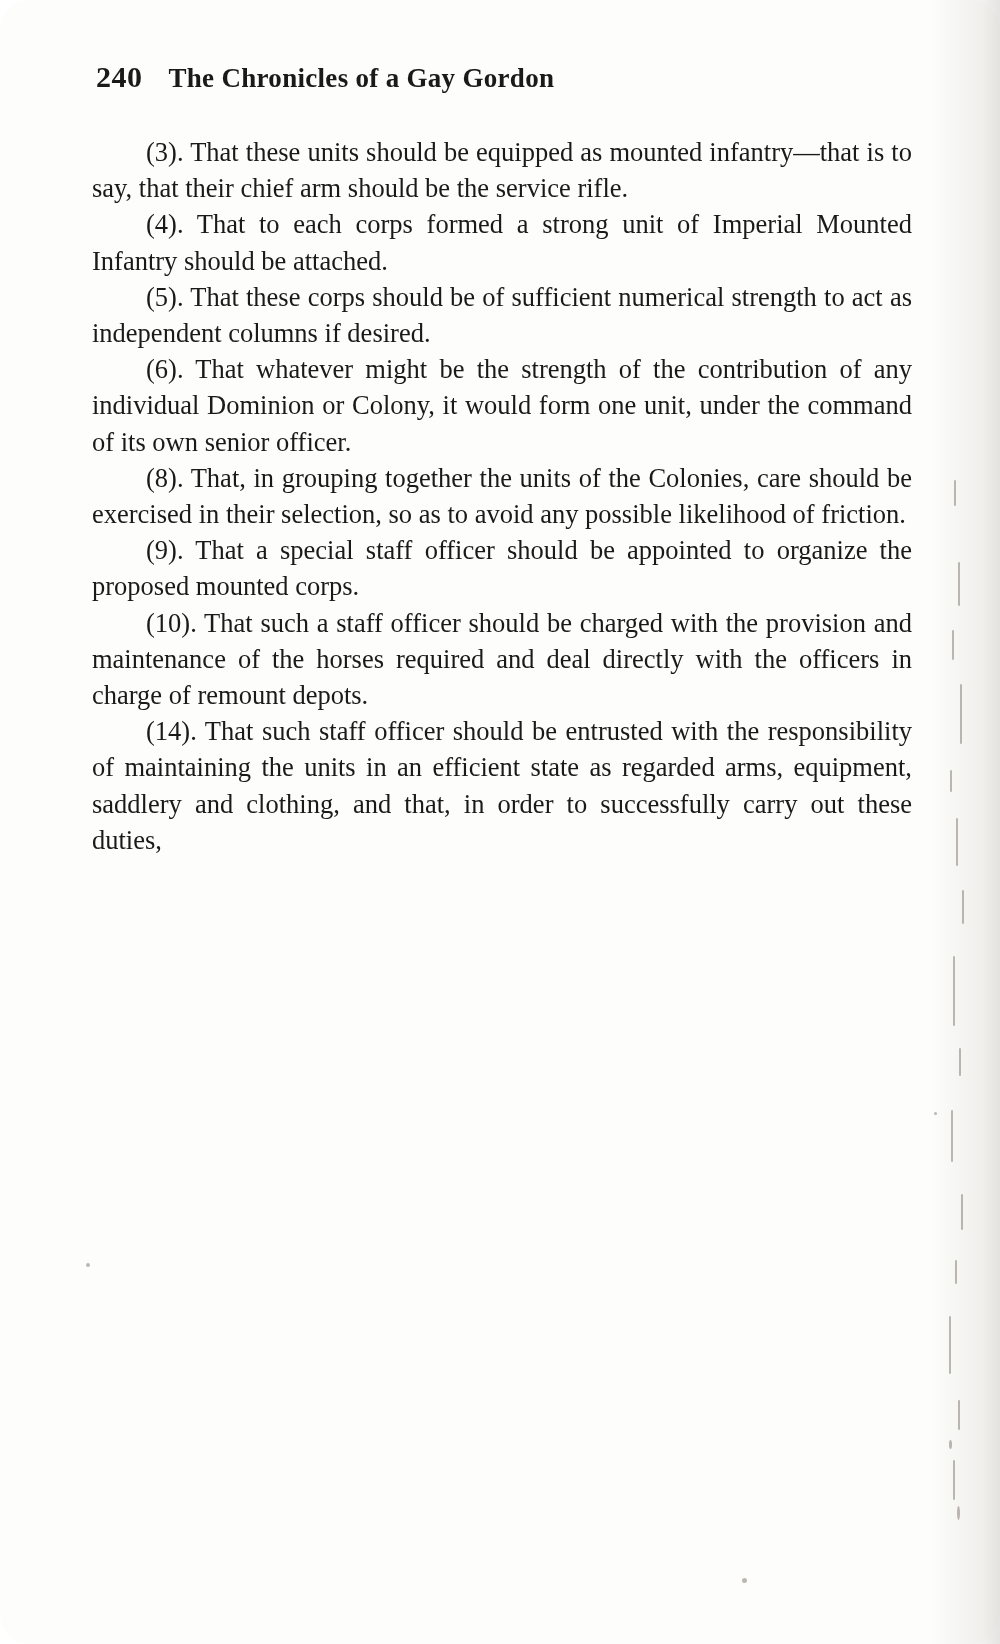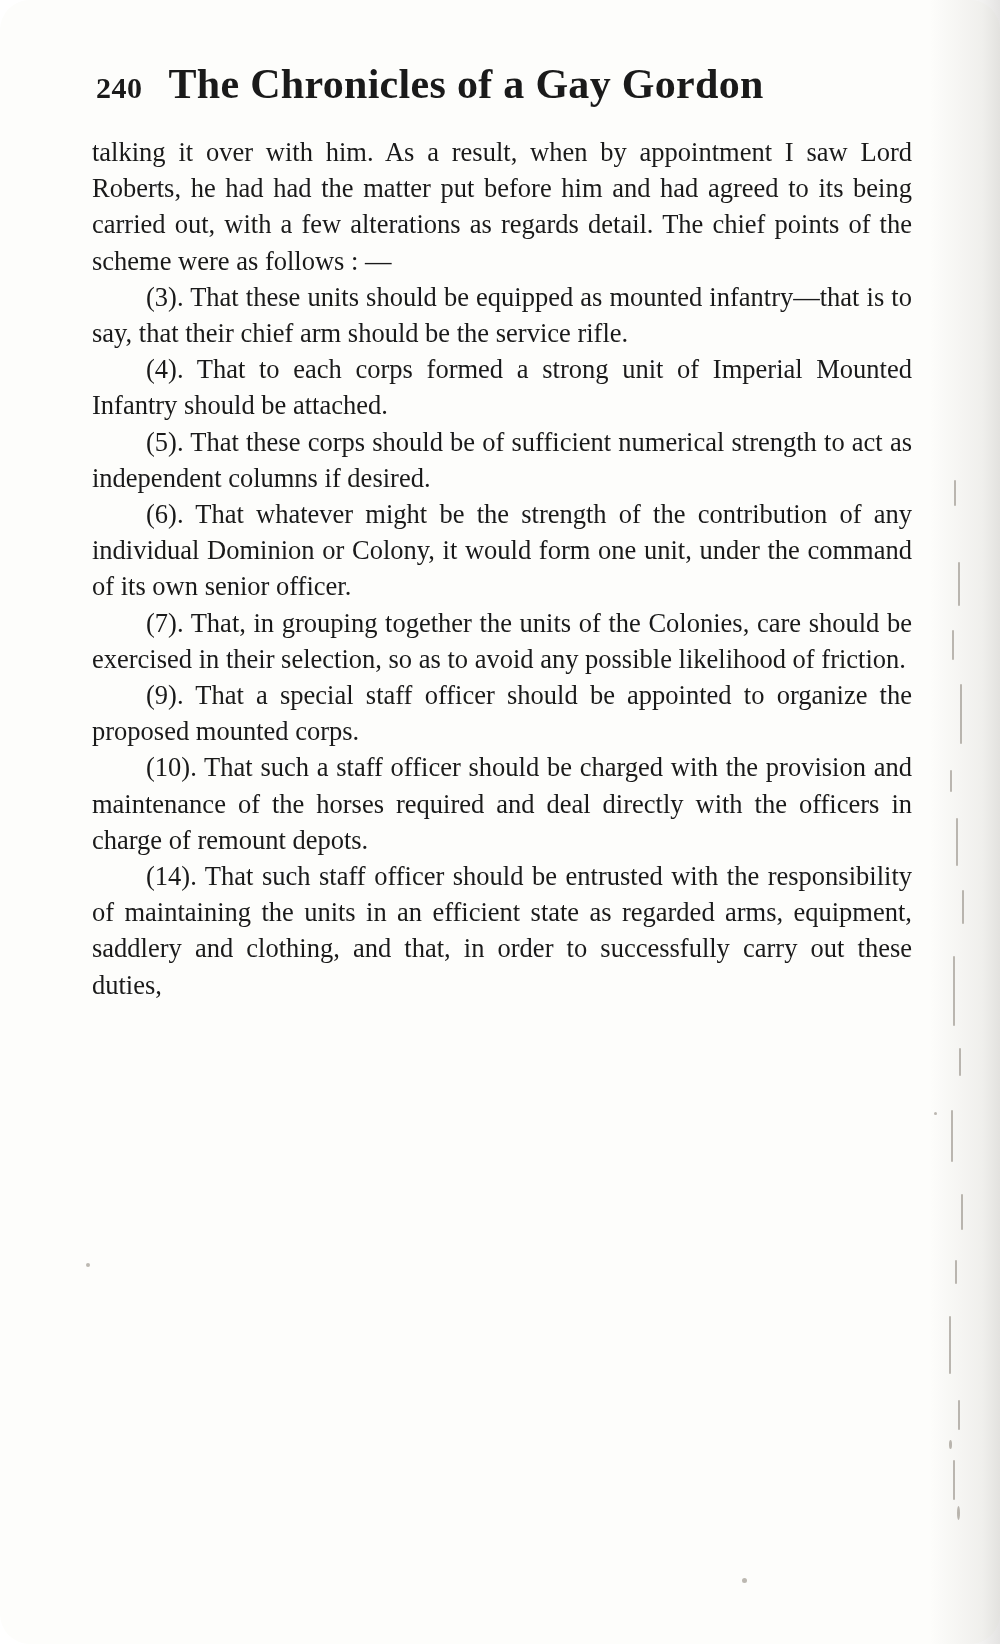--- a/index.html
+++ b/index.html
@@ -40,21 +40,21 @@
     display: flex;
     align-items: baseline;
     gap: 26px;
   }
   .folio {
     font-size: 30px;
     font-weight: 700;
     letter-spacing: 0.5px;
   }
   .running-title {
-    font-size: 42px;
+    font-size: 27px;
     font-weight: 700;
     letter-spacing: 0.3px;
     white-space: nowrap;
   }
   .body-text {
     position: absolute;
     left: 92px;
     top: 134px;
     width: 820px;
     font-size: 26.5px;
@@ -94,26 +94,25 @@
 <body>
 
 <div class="page">
 
   <div class="header">
     <span class="folio">240</span>
     <span class="running-title">The Chronicles of a Gay Gordon</span>
   </div>
 
   <div class="body-text">
-    <p>talking it over with him.  As a result, when by appointment I saw Lord Roberts, he had had the matter put before him and had agreed to its being carried out, with a few alterations as regards detail.  The chief points of the scheme were as follows : —</p>
     <p class="indent">(3). That these units should be equipped as mounted infantry—that is to say, that their chief arm should be the service rifle.</p>
     <p class="indent">(4). That to each corps formed a strong unit of Imperial Mounted Infantry should be attached.</p>
     <p class="indent">(5). That these corps should be of sufficient numerical strength to act as independent columns if desired.</p>
     <p class="indent">(6). That whatever might be the strength of the contribution of any individual Dominion or Colony, it would form one unit, under the command of its own senior officer.</p>
-    <p class="indent">(7). That, in grouping together the units of the Colonies, care should be exercised in their selection, so as to avoid any possible likelihood of friction.</p>
+    <p class="indent">(8). That, in grouping together the units of the Colonies, care should be exercised in their selection, so as to avoid any possible likelihood of friction.</p>
     <p class="indent">(9). That a special staff officer should be appointed to organize the proposed mounted corps.</p>
     <p class="indent">(10). That such a staff officer should be charged with the provision and maintenance of the horses required and deal directly with the officers in charge of remount depots.</p>
     <p class="indent">(14). That such staff officer should be entrusted with the responsibility of maintaining the units in an efficient state as regarded arms, equipment, saddlery and clothing, and that, in order to successfully carry out these duties,</p>
   </div>
 
   <div class="edge-marks">
     <i style="left:10px; top:10px;  width:2px; height:26px;"></i>
     <i style="left:14px; top:92px;  width:2px; height:44px;"></i>
     <i style="left:8px;  top:160px; width:2px; height:30px;"></i>
     <i style="left:16px; top:214px; width:2px; height:60px;"></i>

